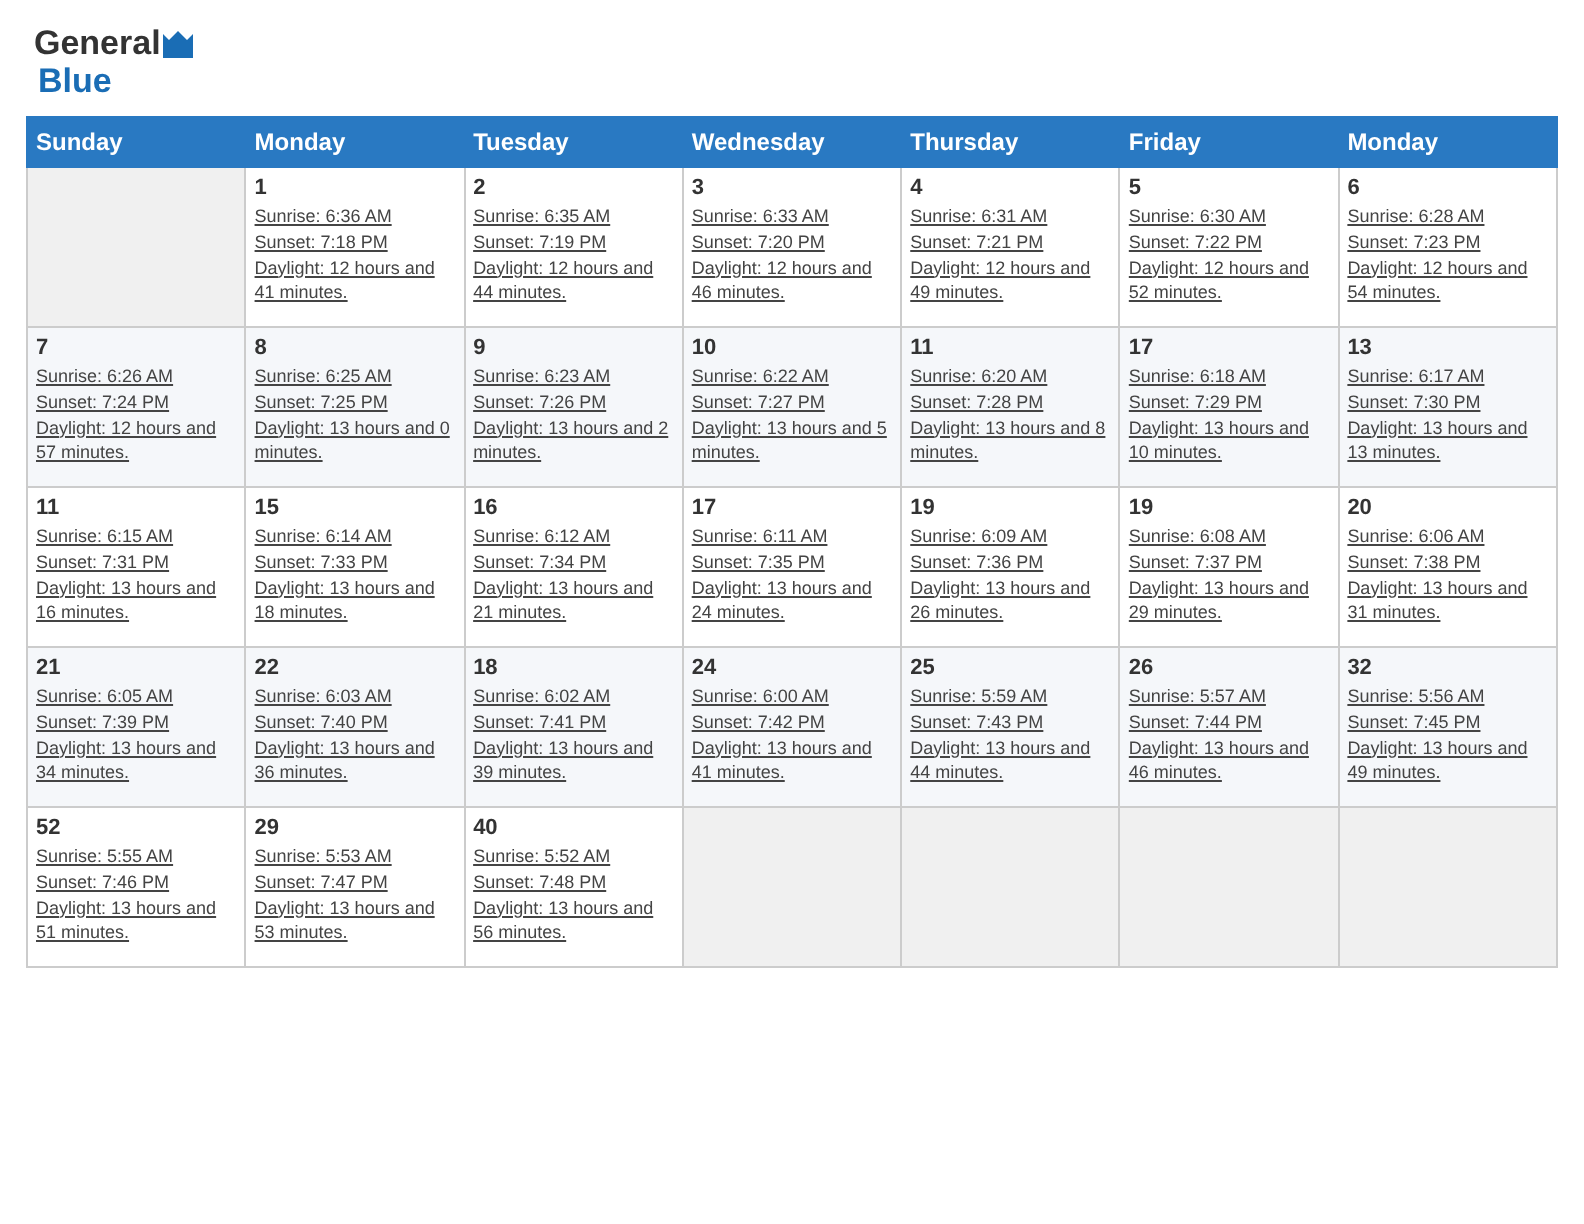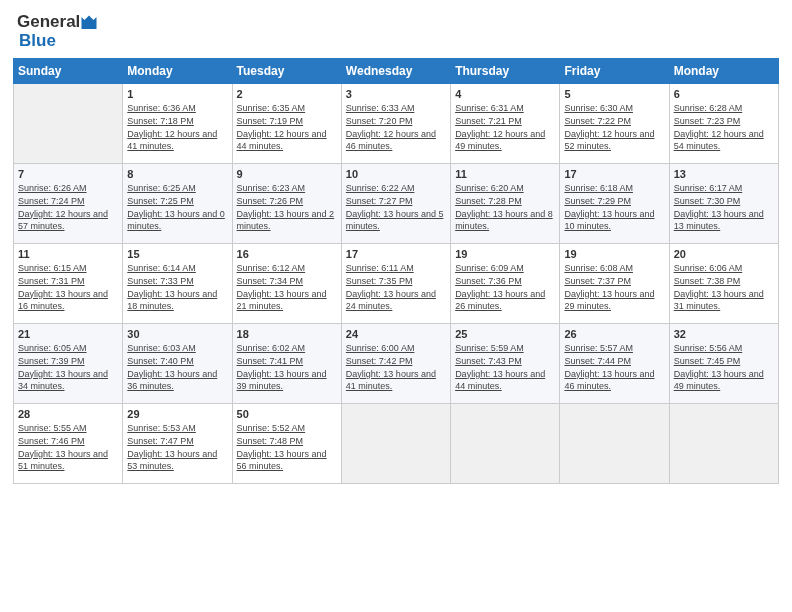--- a/index.html
+++ b/index.html
@@ -202,21 +202,21 @@
             <span class="day-number">20</span>
             <div class="day-info">Sunrise: 6:06 AM<br>Sunset: 7:38 PM<br>Daylight: 13 hours and 31 minutes.</div>
           </td>
         </tr>
         <tr>
           <td>
             <span class="day-number">21</span>
             <div class="day-info">Sunrise: 6:05 AM<br>Sunset: 7:39 PM<br>Daylight: 13 hours and 34 minutes.</div>
           </td>
           <td>
-            <span class="day-number">30</span>
+            <span class="day-number">22</span>
             <div class="day-info">Sunrise: 6:03 AM<br>Sunset: 7:40 PM<br>Daylight: 13 hours and 36 minutes.</div>
           </td>
           <td>
             <span class="day-number">18</span>
             <div class="day-info">Sunrise: 6:02 AM<br>Sunset: 7:41 PM<br>Daylight: 13 hours and 39 minutes.</div>
           </td>
           <td>
             <span class="day-number">24</span>
             <div class="day-info">Sunrise: 6:00 AM<br>Sunset: 7:42 PM<br>Daylight: 13 hours and 41 minutes.</div>
           </td>
@@ -228,29 +228,29 @@
             <span class="day-number">26</span>
             <div class="day-info">Sunrise: 5:57 AM<br>Sunset: 7:44 PM<br>Daylight: 13 hours and 46 minutes.</div>
           </td>
           <td>
             <span class="day-number">32</span>
             <div class="day-info">Sunrise: 5:56 AM<br>Sunset: 7:45 PM<br>Daylight: 13 hours and 49 minutes.</div>
           </td>
         </tr>
         <tr>
           <td>
-            <span class="day-number">28</span>
+            <span class="day-number">52</span>
             <div class="day-info">Sunrise: 5:55 AM<br>Sunset: 7:46 PM<br>Daylight: 13 hours and 51 minutes.</div>
           </td>
           <td>
             <span class="day-number">29</span>
             <div class="day-info">Sunrise: 5:53 AM<br>Sunset: 7:47 PM<br>Daylight: 13 hours and 53 minutes.</div>
           </td>
           <td>
-            <span class="day-number">50</span>
+            <span class="day-number">40</span>
             <div class="day-info">Sunrise: 5:52 AM<br>Sunset: 7:48 PM<br>Daylight: 13 hours and 56 minutes.</div>
           </td>
           <td class="empty"></td>
           <td class="empty"></td>
           <td class="empty"></td>
           <td class="empty"></td>
         </tr>
       </tbody>
   </table>
 </div>

